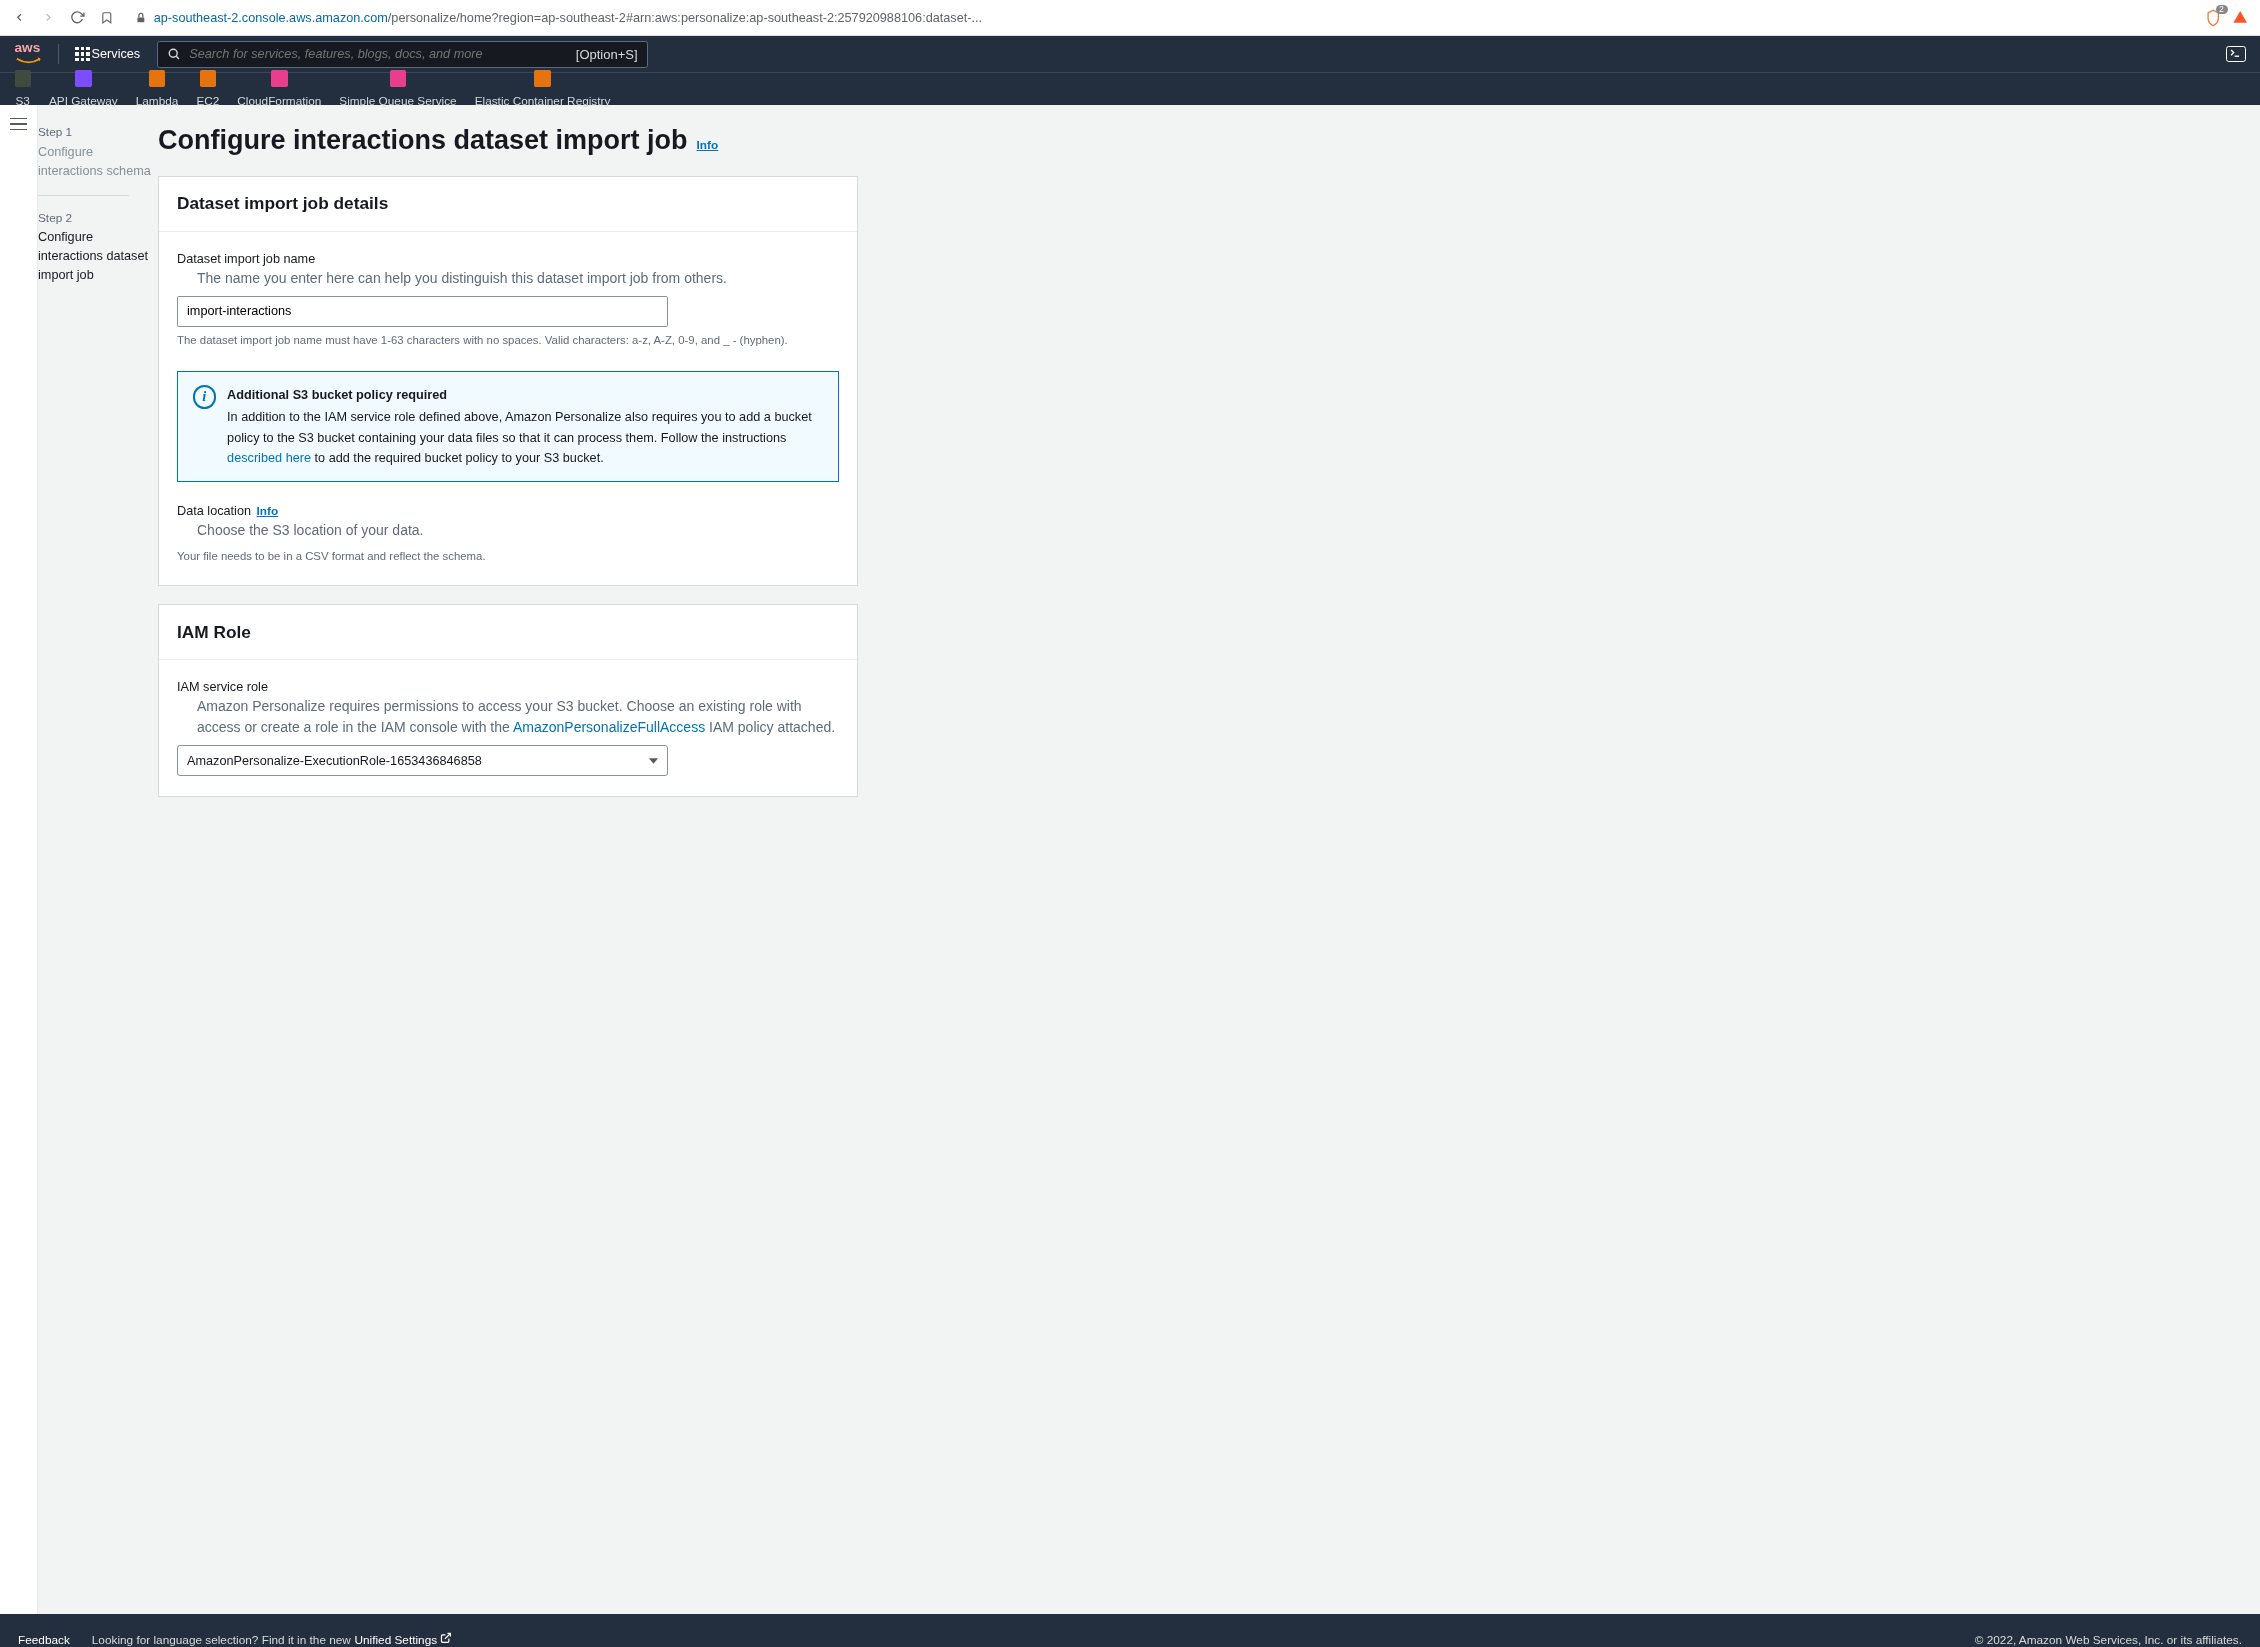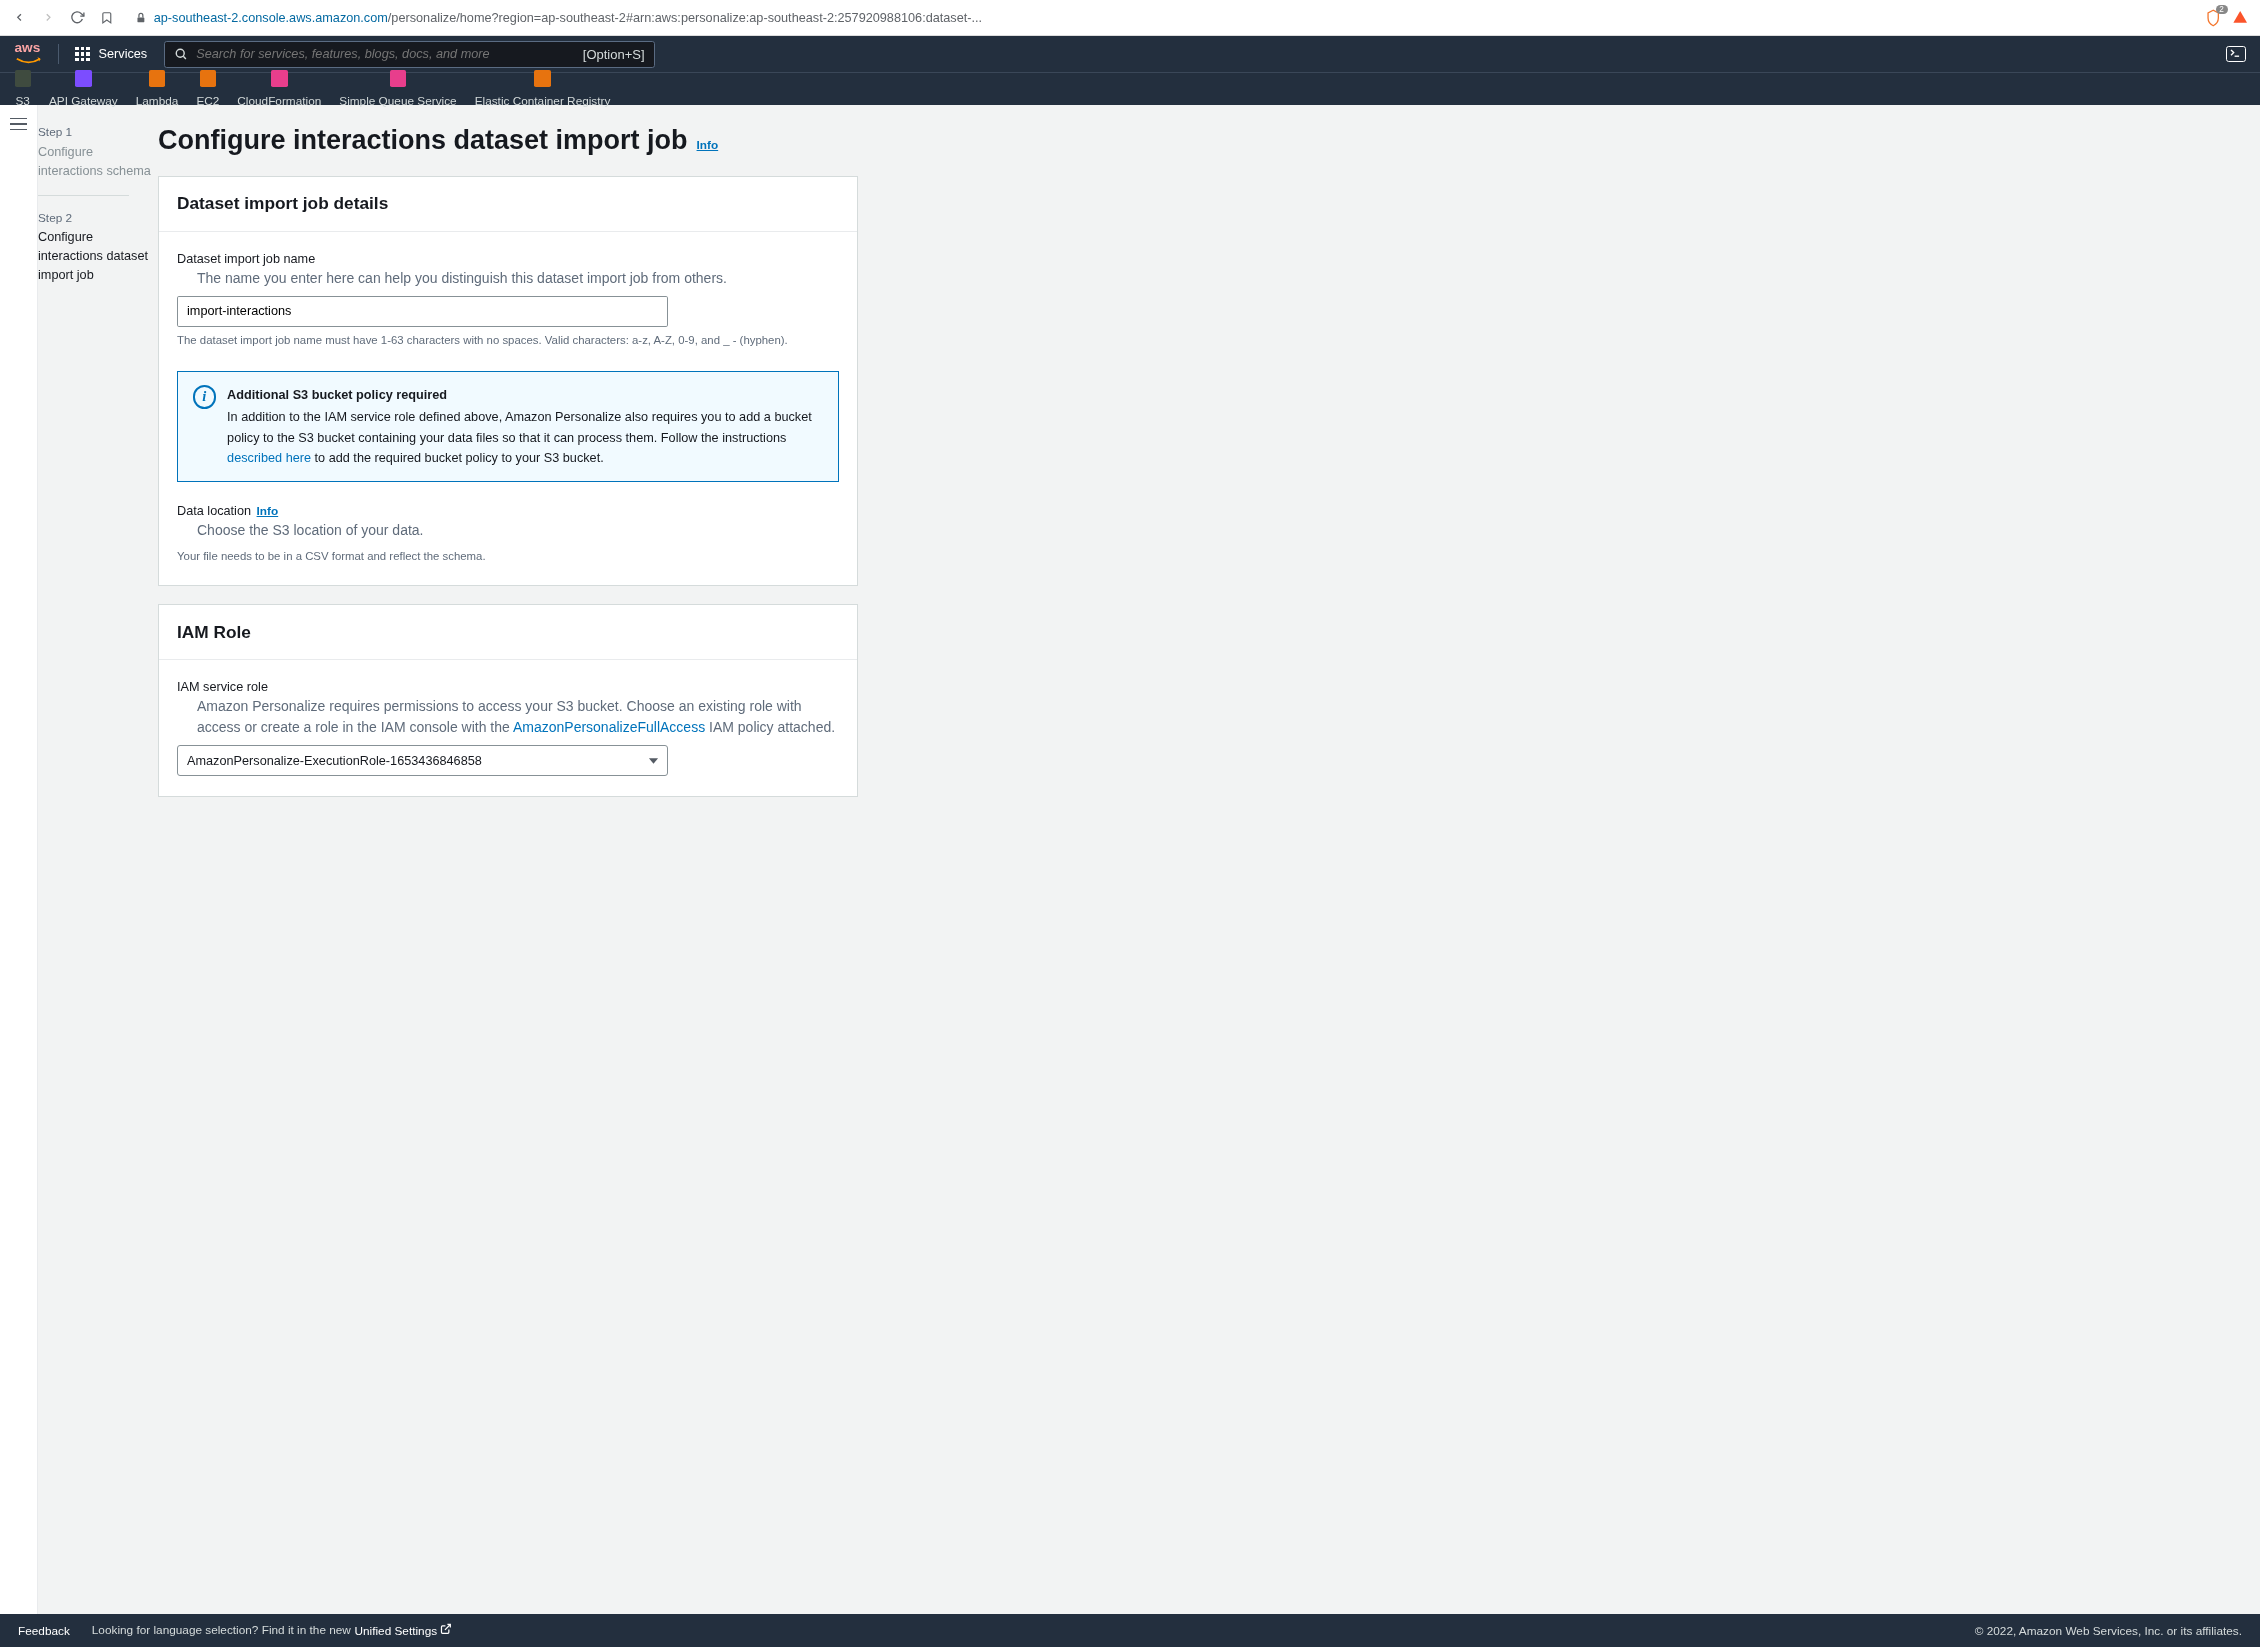--- a/index.html
+++ b/index.html
@@ -13,21 +13,21 @@
     .url-text { white-space: nowrap; overflow: hidden; text-overflow: ellipsis; flex: 1; }
     .url-host { color: #0369a1; }
     .browser-ext { display: flex; align-items: center; gap: 9px; }
     .ext-icon { width: 18px; height: 18px; display: flex; align-items: center; justify-content: center; position: relative; }
     .ext-badge { position: absolute; top: -3.6px; right: -5.5px; background: #888; color: #fff; font-size: 8.2px; border-radius: 7.3px; padding: 0 3.6px; }
     
     
     .aws-topnav { background: #232f3e; color: #fff; height: 36px; display: flex; align-items: center; padding: 0 14.5px; gap: 16.4px; }
     .aws-logo { font-weight: bold; font-size: 13.6px; color: #fca5a5; }
     .divider-v { width: 0.9px; height: 20px; background: #4a5a6e; }
-    .services-btn { display: flex; align-items: center; gap: 9px; color: #fff; font-size: 12.7px; }
+    .services-btn { display: flex; align-items: center; gap: 2px; color: #fff; font-size: 12.7px; }
     .grid-icon { display: grid; grid-template-columns: repeat(3, 3.6px); gap: 1.8px; }
     .grid-icon span { width: 3.6px; height: 3.6px; background: #fff; }
     .search-box { flex: 0 0 491px; background: #16191f; border: 0.9px solid #5a6b82; border-radius: 2.7px; height: 27px; display: flex; align-items: center; padding: 0 9px; gap: 9px; color: #8a9aac; }
     .search-box input { background: transparent; border: none; outline: none; color: #fff; flex: 1; font-size: 12.7px; font-style: italic; }
     .search-hint { color: #d5dbdb; font-size: 13px; }
     .topnav-right { margin-left: auto; display: flex; align-items: center; gap: 12.7px; }
     .cloudshell-icon { width: 20px; height: 16.4px; border: 1.4px solid #fff; border-radius: 2.7px; display: flex; align-items: center; justify-content: center; font-size: 9px; }
     
     
     .aws-shortcuts { background: #232f3e; border-top: 0.9px solid #3a4758; height: 33px; display: flex; align-items: center; padding: 0 14.5px; gap: 18px; }
@@ -77,21 +77,21 @@
     .info-alert-icon { width: 23.6px; height: 23.6px; border: 2.3px solid #0073bb; border-radius: 50%; display: flex; align-items: center; justify-content: center; color: #0073bb; font-weight: bold; font-size: 14.5px; flex-shrink: 0; font-family: Georgia, serif; font-style: italic; }
     .info-alert-content { font-size: 12.7px; line-height: 1.6; color: #16191f; }
     .info-alert-title { font-weight: 700; margin-bottom: 2px; }
     .info-alert a { color: #0073bb; text-decoration: none; }
     
     .select-wrap { position: relative; width: 491px; max-width: 100%; }
     .select-input { width: 100%; height: 31px; border: 0.9px solid #879196; border-radius: 3px; padding: 0 33px 0 9px; font-size: 12.7px; background: #fff; cursor: pointer; display: flex; align-items: center; }
     .select-caret { position: absolute; right: 9px; top: 50%; transform: translateY(-50%); pointer-events: none; }
     
     
-    .footer { background: #232f3e; color: #d5dbdb; height: 33px; display: flex; align-items: center; padding: 0 18px; gap: 22px; font-size: 11.8px; position: fixed; bottom: 0; left: 0; right: 0; }
+    .footer { background: #232f3e; color: #d5dbdb; height: 33px; display: flex; align-items: flex-end; padding: 0 18px; gap: 22px; font-size: 11.8px; position: fixed; bottom: 0; left: 0; right: 0; }
     .footer-link { color: #fff; text-decoration: none; font-weight: 500; }
     .footer-unified { display: flex; align-items: center; gap: 3.6px; }
     .footer-right { margin-left: auto; }
     .ext-link-icon { display: inline-flex; }
     a.inline-link { color: #0073bb; text-decoration: none; }
   </style>
 </head>
 <body>
 
 <div class="browser-chrome">

